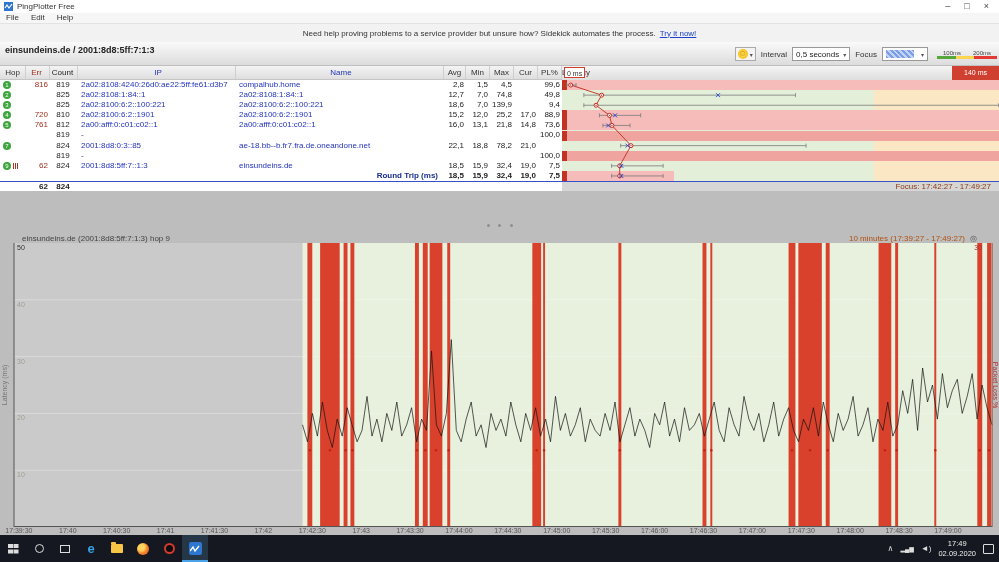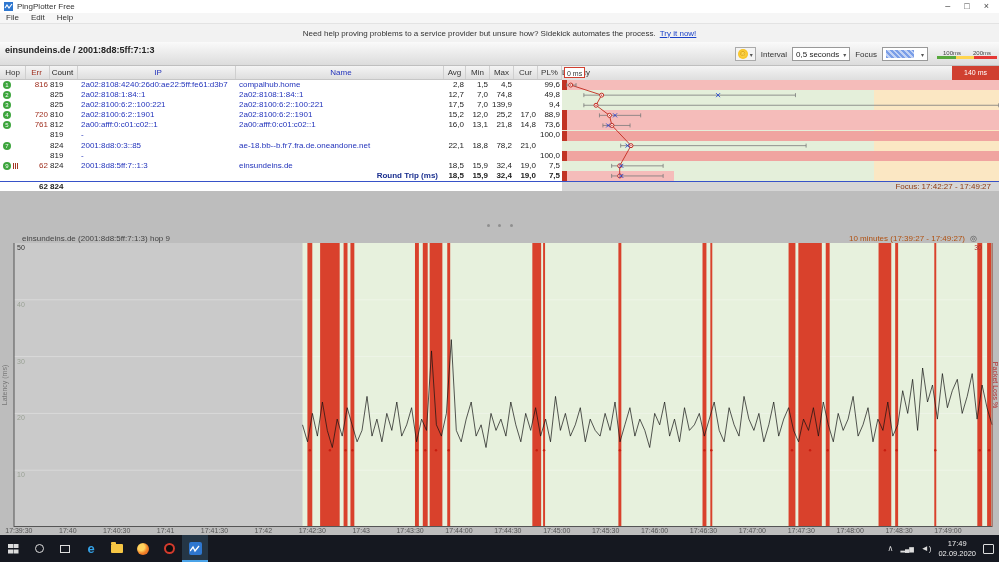--- a/index.html
+++ b/index.html
@@ -41,21 +41,21 @@
   .lat-max{position:absolute;right:0;top:0;height:14px;line-height:14px;padding:0 12px;background:#d04030;color:#fff;font-size:7px;}
   .c-hop{width:26px;}.c-err{width:24px;}.c-count{width:28px;}.c-ip{width:158px;}.c-name{width:208px;}
   .c-avg{width:22px;}.c-min{width:24px;text-align:right;}.c-max{width:24px;}.c-cur{width:24px;}.c-pl{width:24px;}
   .tbody{position:relative;height:101px;background:#fff;}
   .rows{position:absolute;left:0;top:0;width:562px;}
   .trow{display:flex;height:10.1px;line-height:10.4px;font-size:8px;white-space:nowrap;}
   .trow .c-hop{display:flex;align-items:center;gap:2px;padding-left:3px;}
   .hop-badge{width:8px;height:8px;border-radius:50%;background:#3da53d;color:#fff;font-size:6px;line-height:8px;text-align:center;}
   .graph-ind{width:6px;height:6px;background:linear-gradient(90deg,#a33524 0 1px,transparent 1px 2px,#a33524 2px 3px,transparent 3px 4px,#a33524 4px 5px,transparent 5px);}
   .c-err{text-align:right;padding-right:2px;color:#a03020;}
-  .c-count{text-align:left;padding-right:2px;color:#222;}
+  .c-count{text-align:center;padding-right:2px;color:#222;}
   .c-ip,.c-name{overflow:hidden;color:#2233bb;padding-left:3px;}
   .rtname{color:#1a2f8f;font-weight:bold;text-align:right;padding-right:6px;}
   .c-num{text-align:right;padding-right:2px;color:#222;}
   .bold{font-weight:bold;}
   .latgraph{position:absolute;left:562px;top:0;width:437px;height:101px;
             background:linear-gradient(90deg,#e4efda 0 312px,#fbe7c3 312px);}
   .band{position:absolute;left:0;width:100%;height:10.1px;}
   .band.loss{background:#f5bcba;}
   .band.loss2{background:#f0a4a0;}
   .rtband{position:absolute;left:0;width:112px;height:10.1px;background:#f5bcba;}
@@ -215,21 +215,21 @@
           <span class="c-num c-pl">49,8</span>
         </div>
         <div class="trow">
           <span class="c-hop">
             <span class="hop-badge">3</span>
           </span>
           <span class="c-err"></span>
           <span class="c-count">825</span>
           <span class="c-ip">2a02:8100:6:2::100:221</span>
           <span class="c-name">2a02:8100:6:2::100:221</span>
-          <span class="c-num c-avg">17,5</span>
+          <span class="c-num c-avg">18,6</span>
           <span class="c-num c-min">7,0</span>
           <span class="c-num c-max">139,9</span>
           <span class="c-num c-cur"></span>
           <span class="c-num c-pl">9,4</span>
         </div>
         <div class="trow">
           <span class="c-hop">
             <span class="hop-badge">4</span>
           </span>
           <span class="c-err">720</span>

